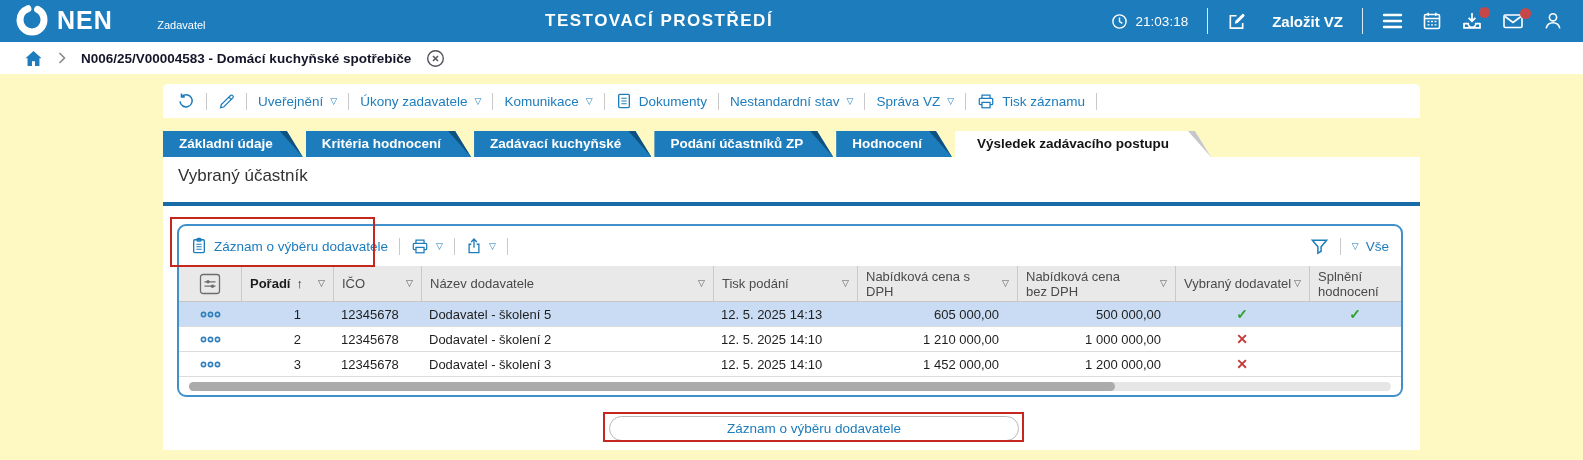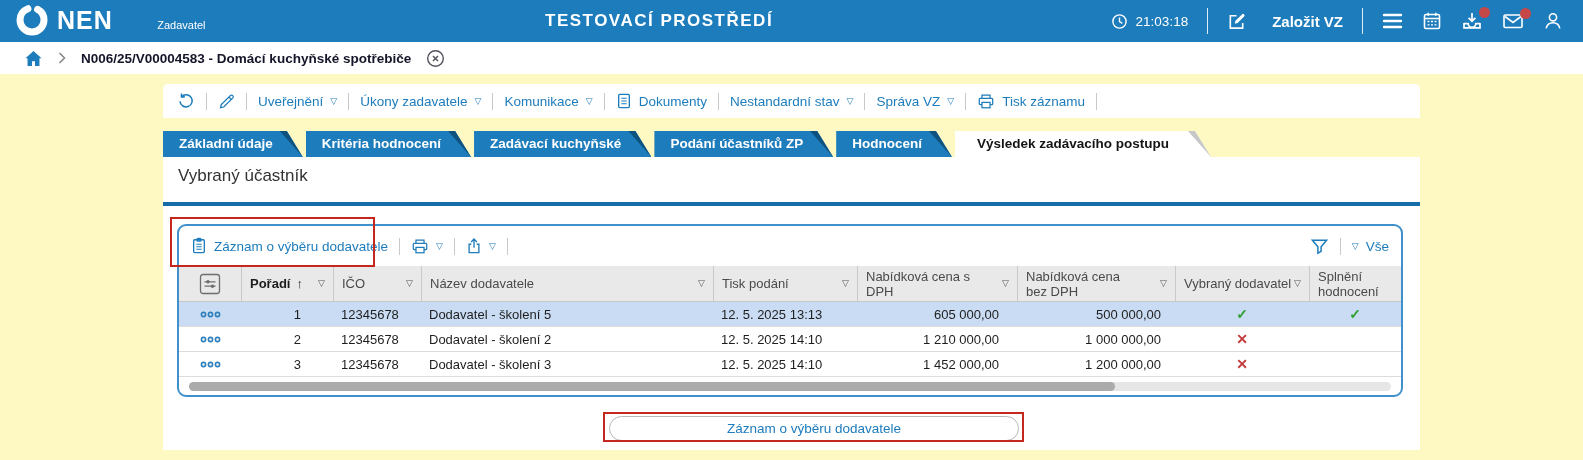--- a/index.html
+++ b/index.html
@@ -370,21 +370,21 @@
           <div class="cell c0">
             <svg width="21" height="7" viewBox="0 0 21 7" fill="none" stroke="#2e7fbb" stroke-width="1.6">
                 <circle cx="3.5" cy="3.5" r="2.1"></circle>
                 <circle cx="10.5" cy="3.5" r="2.1"></circle>
                 <circle cx="17.5" cy="3.5" r="2.1"></circle>
               </svg>
           </div>
           <div class="cell c1 num">1</div>
           <div class="cell c2">12345678</div>
           <div class="cell c3">Dodavatel - školení 5</div>
-          <div class="cell c4">12. 5. 2025 13:13</div>
+          <div class="cell c4">12. 5. 2025 14:13</div>
           <div class="cell c5 num">605 000,00</div>
           <div class="cell c6 num">500 000,00</div>
           <div class="cell c7 center mark ok">✓</div>
           <div class="cell c8 center mark ok">✓</div>
         </div>
         <div class="trow">
           <div class="cell c0">
             <svg width="21" height="7" viewBox="0 0 21 7" fill="none" stroke="#2e7fbb" stroke-width="1.6">
                 <circle cx="3.5" cy="3.5" r="2.1"></circle>
                 <circle cx="10.5" cy="3.5" r="2.1"></circle>

